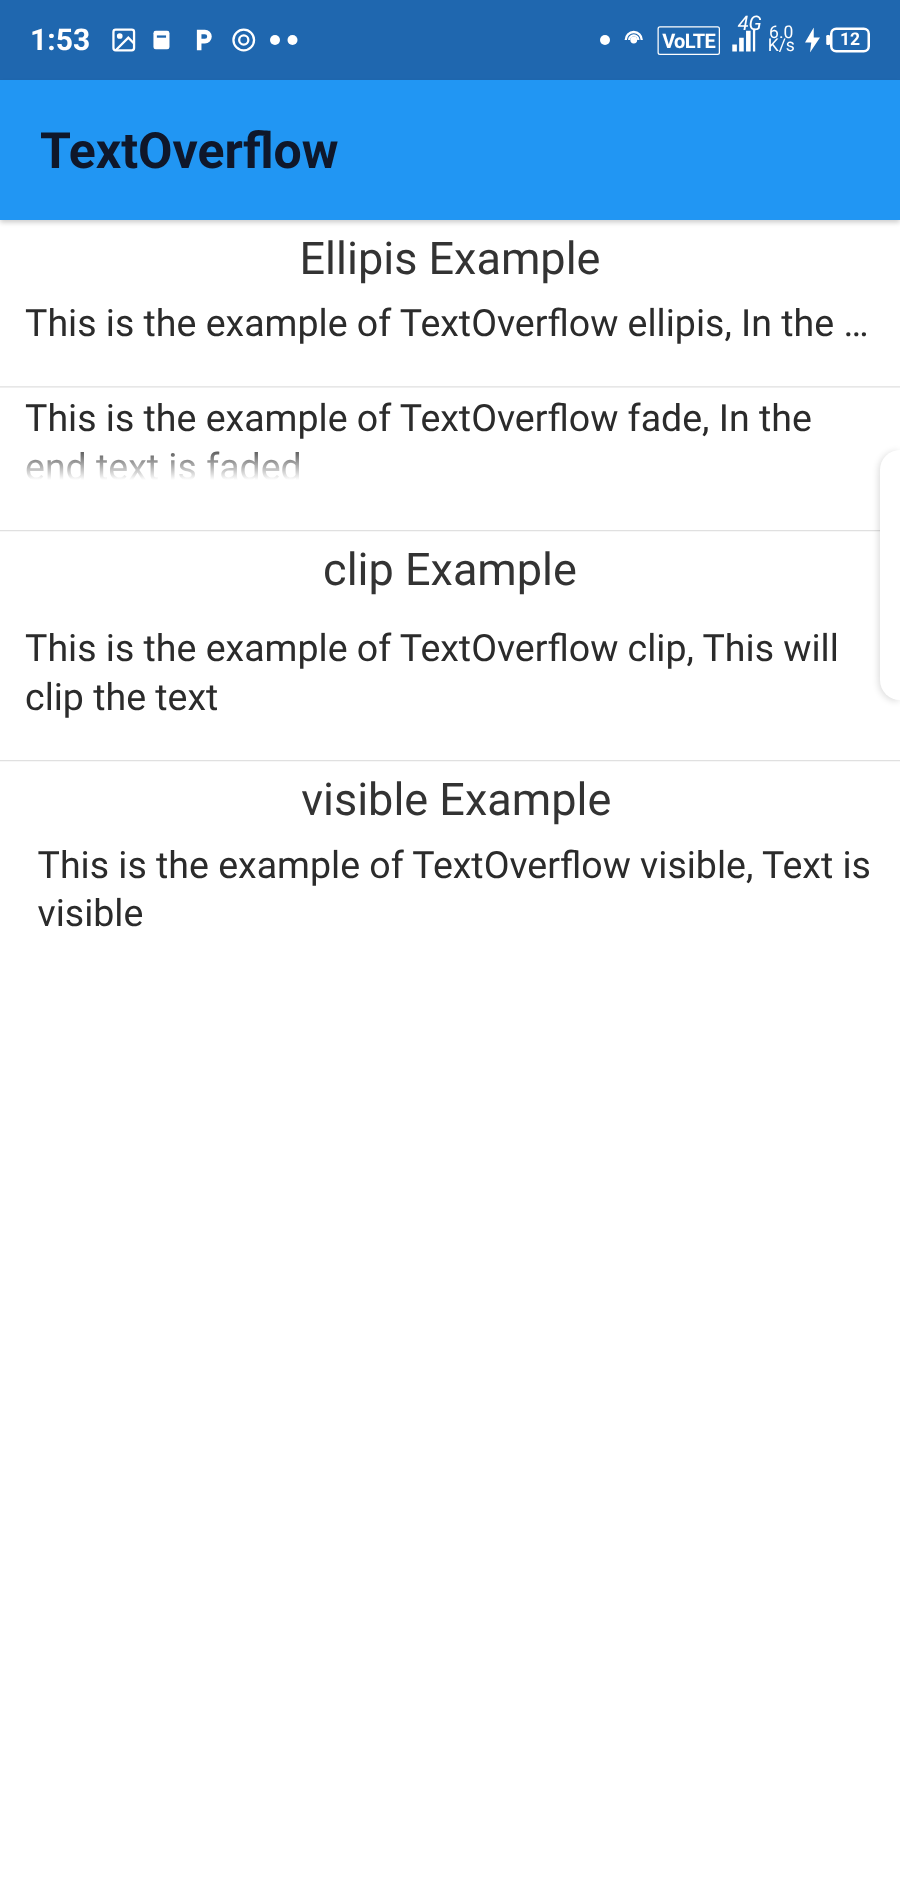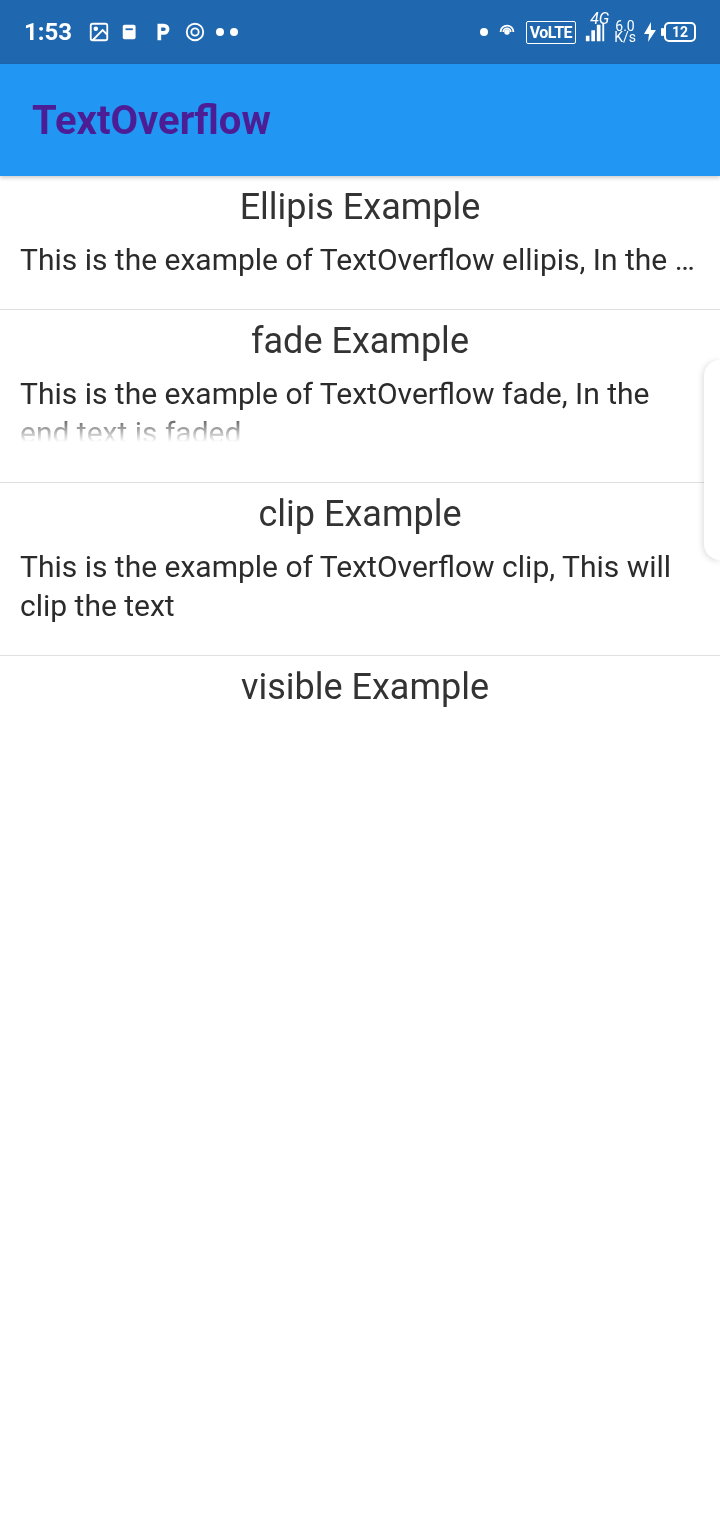--- a/index.html
+++ b/index.html
@@ -74,21 +74,21 @@
       top: 50%;
       transform: translateY(-50%);
       width: 3px;
       height: 8px;
       background: #fff;
       border-radius: 1px;
     }
     .app-bar {
       height: 112px;
       background: #2196F3;
-      color: #4c1d95;
+      color: #0f172a;
       display: flex;
       align-items: center;
       padding: 0 32px;
       box-shadow: 0 2px 4px rgba(0,0,0,0.2);
       position: relative;
       z-index: 2;
     }
     .app-title {
       font-size: 40px;
       font-weight: 700;
@@ -126,20 +126,21 @@
       content: '';
       position: absolute;
       bottom: 0;
       left: 0;
       right: 0;
       height: 30px;
       background: linear-gradient(to bottom, rgba(255,255,255,0) 0%, rgba(255,255,255,1) 100%);
     }
     .clip-text {
       overflow: hidden;
+      margin-top: 11px;
     }
     .section-body.fade-section {
       padding-bottom: 40px;
     }
     .dots {
       display: inline-flex;
       gap: 6px;
     }
     .dot {
       width: 8px;
@@ -239,34 +240,36 @@
 <div class="content">
 
   <div class="section">
     <div class="section-title">Ellipis Example</div>
     <div class="section-body">
       <div class="ellipsis-text">This is the example of TextOverflow ellipis, In the end there will be dots appended</div>
     </div>
   </div>
 
   <div class="section">
-    <div class="section-title">fade Example</div>
     <div class="section-body fade-section">
       <div class="fade-wrapper">
         <span>This is the example of TextOverflow fade, In the end text is faded</span>
       </div>
     </div>
   </div>
 
   <div class="section">
     <div class="section-title">clip Example</div>
     <div class="section-body">
       <div class="clip-text">This is the example of TextOverflow clip, This will clip the text</div>
     </div>
   </div>
 
   <div class="section section-visible">
     <div class="section-title">visible Example</div>
+    <div class="section-body">
+      <div>This is the example of TextOverflow visible, Text is visible</div>
+    </div>
   </div>
 
 </div>
 
 <div class="floating-tab"></div>
 
 </body></html>

